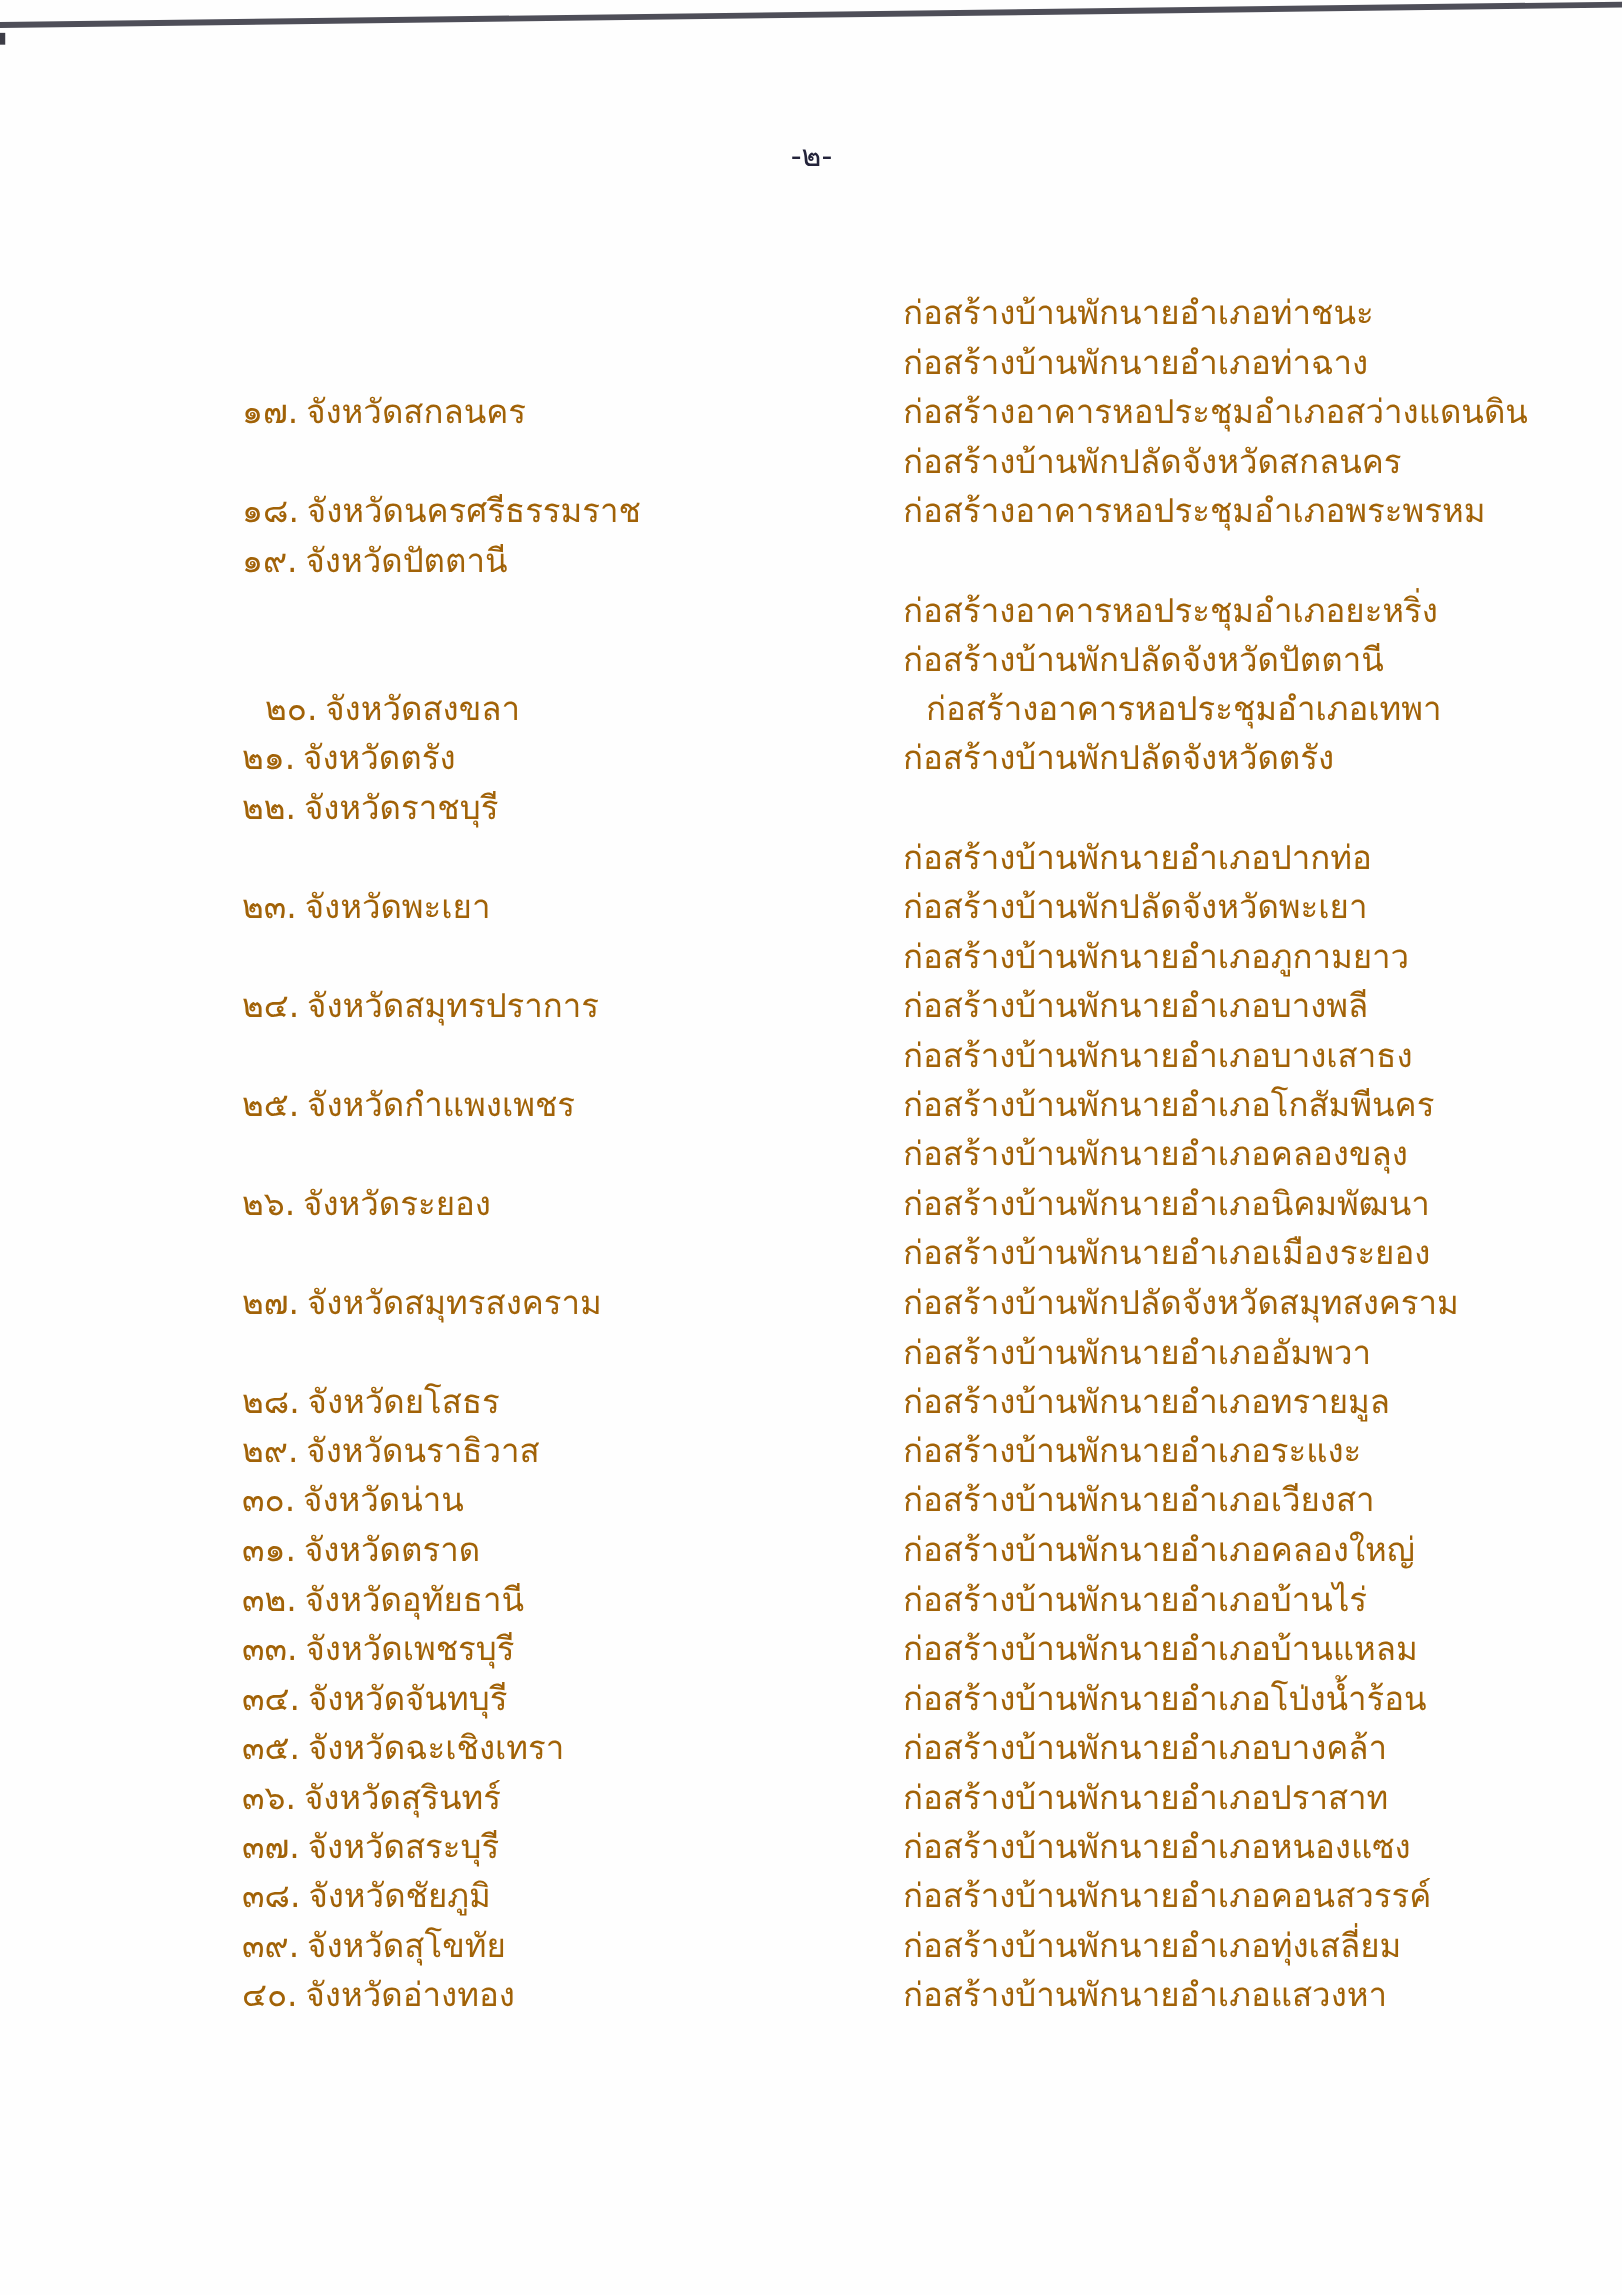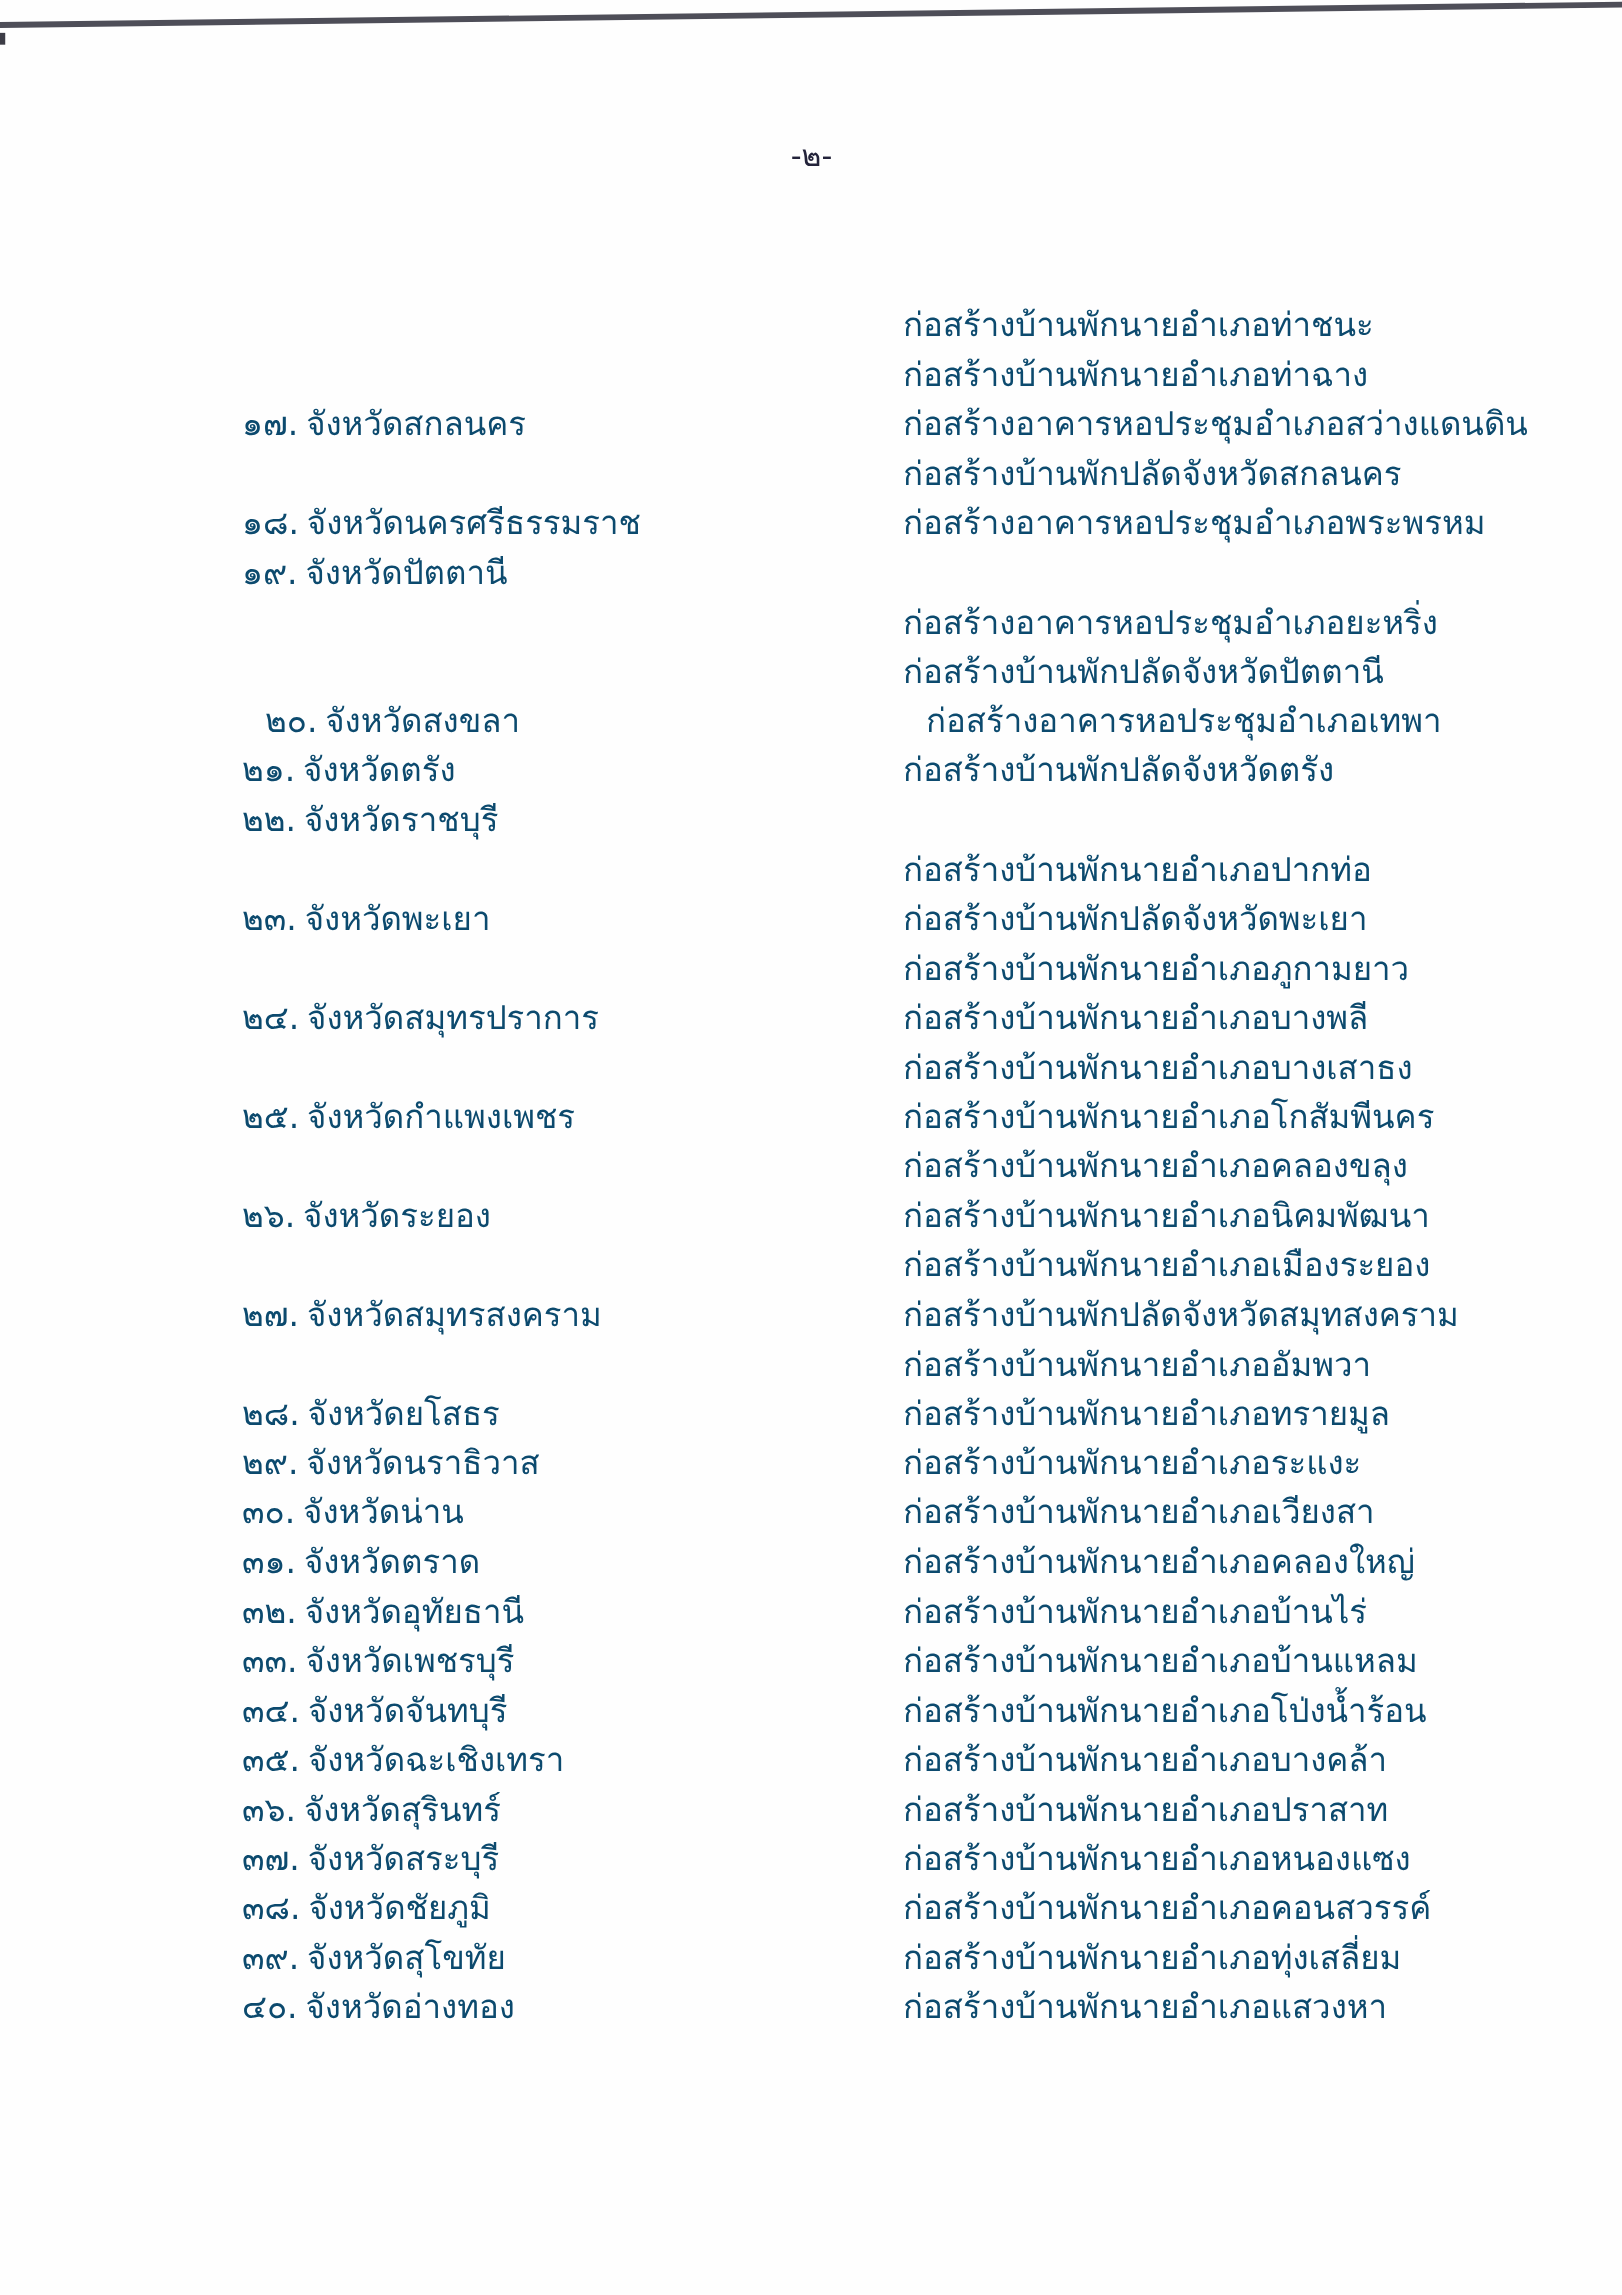--- a/index.html
+++ b/index.html
@@ -35,25 +35,25 @@
     color: #23233a;
   }
   .row {
     position: absolute;
     left: 0;
     width: 100%;
     height: 46px;
   }
   .cell {
     position: absolute;
-    top: 12px;
+    top: 0;
     white-space: nowrap;
     font-size: 33px;
     line-height: 1.15;
-    color: #0c4a6e;
+    color: #a16207;
   }
   .cell.left  { left: 242px; }
   .cell.right { left: 903px; }
   .prov { margin-left: 7.9px; }
 </style>
 </head>
 <body>
 
 <div class="page">
 

